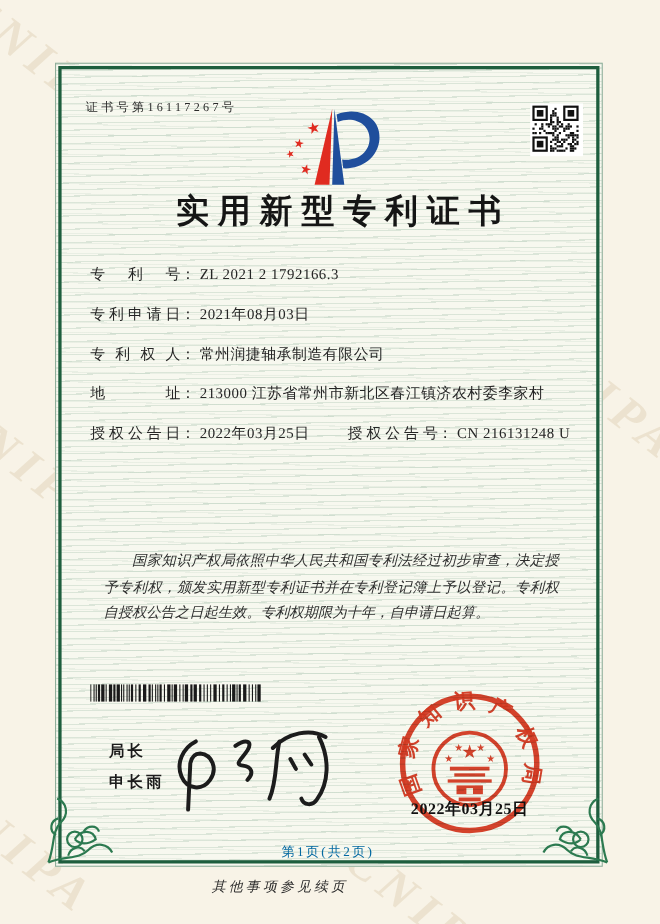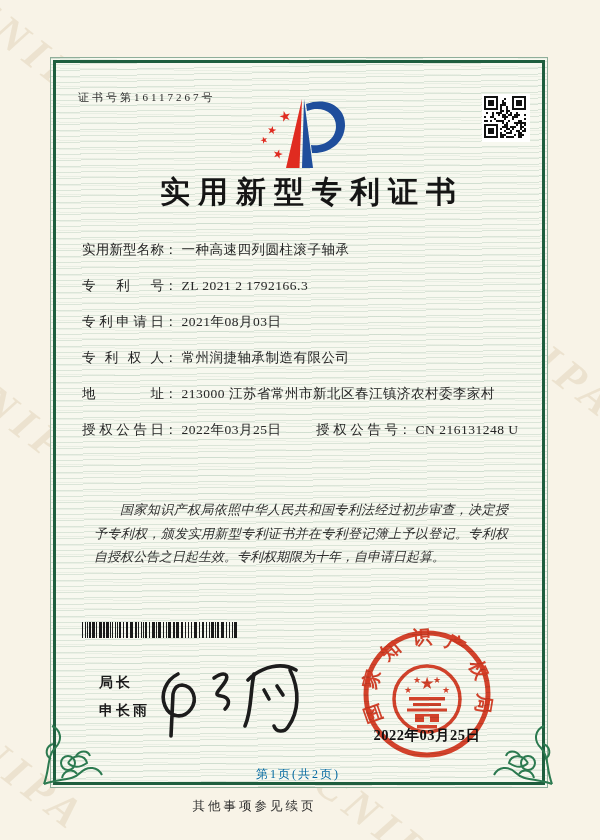--- a/index.html
+++ b/index.html
@@ -51,21 +51,21 @@
   .barcode{position:absolute;left:82px;top:622px;width:158px;height:16px;}
   .director-title{position:absolute;left:99px;top:674px;font-size:14px;font-weight:600;letter-spacing:3px;color:#1b1b1b;font-family:"Liberation Sans",sans-serif;}
   .director-name{position:absolute;left:99px;top:702px;font-size:14px;font-weight:600;letter-spacing:3px;color:#1b1b1b;font-family:"Liberation Sans",sans-serif;}
   .signature{position:absolute;left:148px;top:648px;}
   .seal{position:absolute;left:352px;top:619px;width:150px;height:150px;mix-blend-mode:multiply;}
   .seal-date{
     position:absolute;left:352px;top:726px;width:150px;text-align:center;
     font-size:14.5px;font-weight:600;color:#111;letter-spacing:0.5px;z-index:5;
   }
   .page-info{position:absolute;left:50px;top:766px;width:496px;text-align:center;font-size:12px;letter-spacing:2px;color:#0369a1;}
-  .continuation{position:absolute;left:0;top:798px;width:509px;text-align:center;font-size:12.5px;letter-spacing:3px;color:#2e2e2e;}
+  .continuation{position:absolute;left:0;top:798px;width:509px;text-align:center;font-size:12.5px;font-style:italic;letter-spacing:3px;color:#2e2e2e;}
   .corner{position:absolute;z-index:3;}
   .corner.br{transform:scaleX(-1);}
 </style>
 </head>
 <body>
 
 <div class="watermark" style="left:-14px;top:-18px;">CNIPA</div>
 <div class="watermark" style="left:150px;top:80px;">CNIPA</div>
 <div class="watermark" style="left:498px;top:288px;">CNIPA</div>
 <div class="watermark" style="left:-26px;top:352px;">CNIPA</div>
@@ -214,23 +214,20 @@
       <rect x="1" y="29" width="14" height="14" fill="#111"></rect>
       <rect x="3" y="31" width="10" height="10" fill="#fff"></rect>
       <rect x="5" y="33" width="6" height="6" fill="#111"></rect>
     </svg>
 </div>
 
 <div class="title">实用新型专利证书</div>
 
 <div class="fields">
   <div class="frow">
-    <span class="flabel">实用新型名称</span><span class="fcolon">：</span><span class="fvalue">一种高速四列圆柱滚子轴承</span>
-  </div>
-  <div class="frow">
     <span class="flabel">专利号</span><span class="fcolon">：</span><span class="fvalue">ZL 2021 2 1792166.3</span>
   </div>
   <div class="frow">
     <span class="flabel">专利申请日</span><span class="fcolon">：</span><span class="fvalue">2021年08月03日</span>
   </div>
   <div class="frow">
     <span class="flabel">专利权人</span><span class="fcolon">：</span><span class="fvalue">常州润捷轴承制造有限公司</span>
   </div>
   <div class="frow">
     <span class="flabel">地址</span><span class="fcolon">：</span><span class="fvalue">213000 江苏省常州市新北区春江镇济农村委李家村</span>

